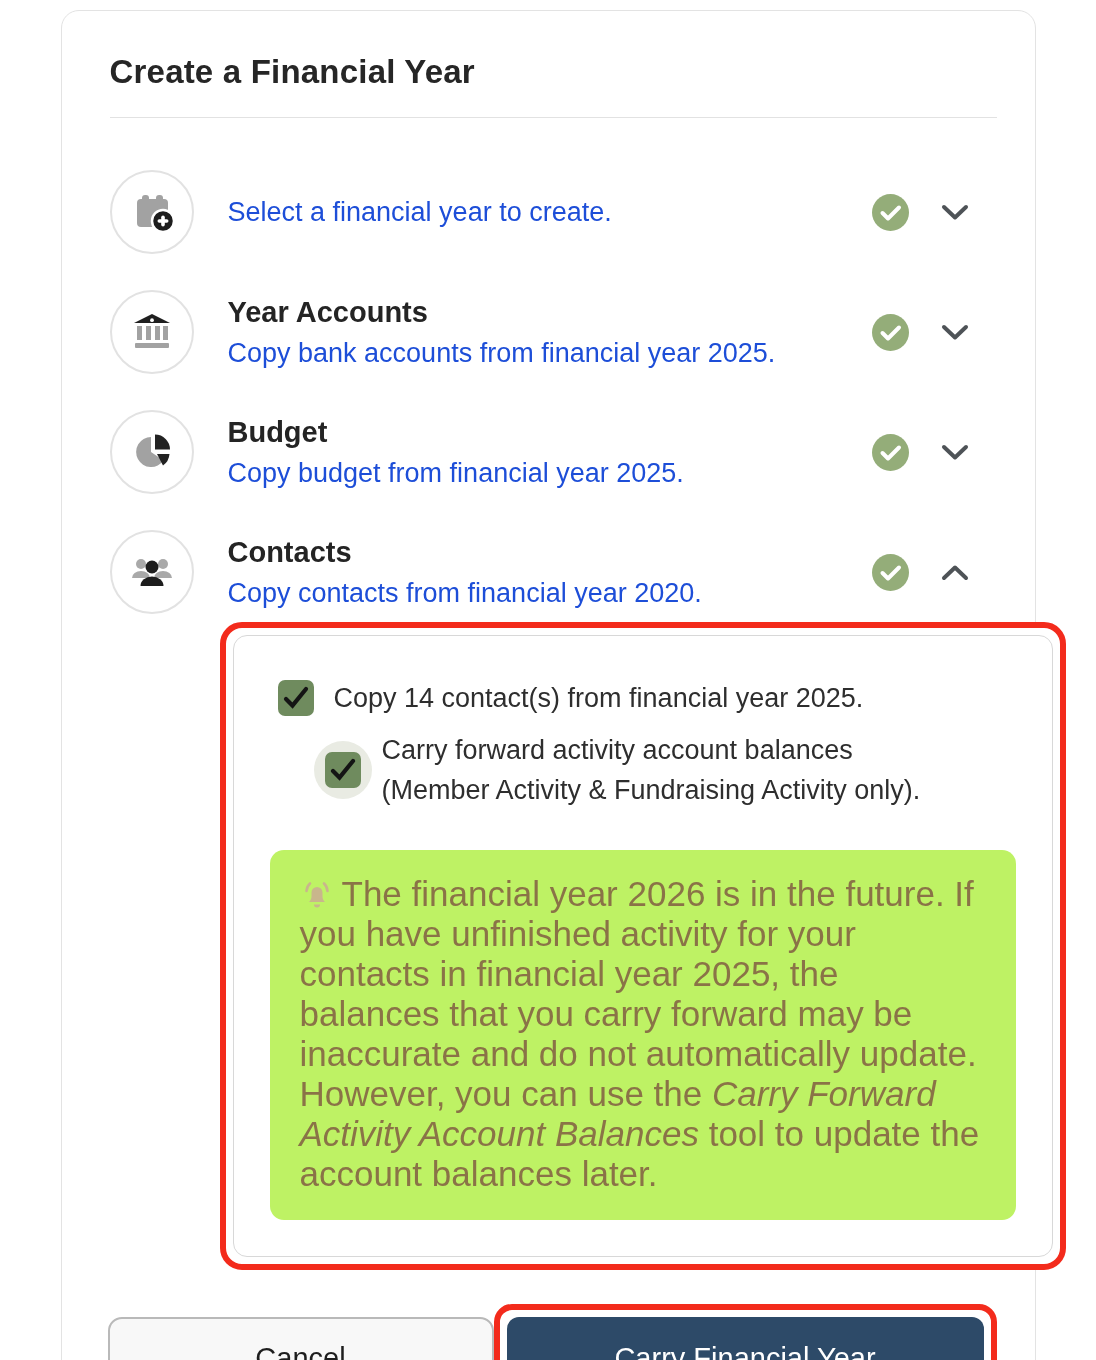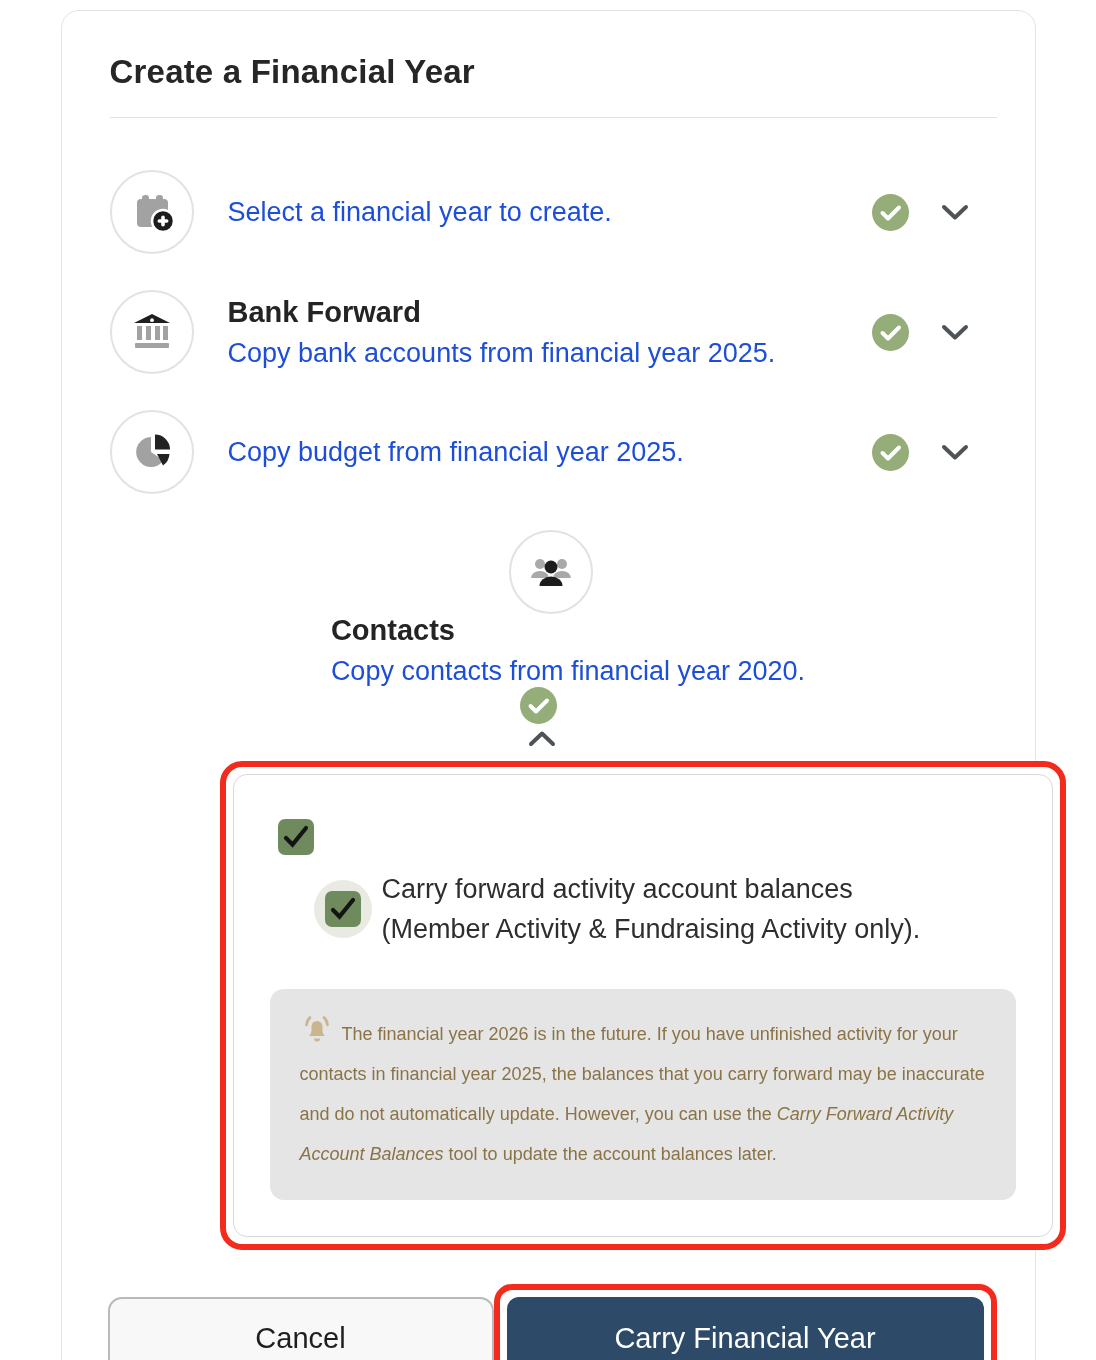--- a/index.html
+++ b/index.html
@@ -27,21 +27,21 @@
     background: #e2e2e2;
     margin: 0 0 52px 10px;
   }
 
   
   .step-row {
     display: flex;
     align-items: center;
     margin: 0 4px 36px 10px;
   }
-  .step-row.last { margin-bottom: 8px; flex-direction: column; }
+  .step-row.last { margin-bottom: 8px; }
   .step-icon-circle {
     width: 84px; height: 84px;
     border: 2px solid #e2e2e2;
     border-radius: 50%;
     display: flex; align-items: center; justify-content: center;
     flex: none;
     background: #fff;
   }
   .step-text { margin-left: 34px; flex: 1; min-width: 0; }
   .step-title { font-size: 29px; font-weight: 700; color: #242424; margin-bottom: 9px; }
@@ -92,24 +92,24 @@
     width: 58px; height: 58px;
     border-radius: 50%;
     background: #e9ebe3;
     display: flex; align-items: center; justify-content: center;
     flex: none;
   }
   .check-label-2 { font-size: 27px; color: #2e2e2e; margin-left: 10px; line-height: 40px; }
 
   .notice {
     margin-top: 40px;
-    background: #e5e5e5;
+    background: #bef264;
     border-radius: 14px;
     padding: 24px 30px 26px 30px;
-    font-size: 18px;
+    font-size: 35px;
     line-height: 40px;
     color: #8a7347;
   }
   .notice .bell { display: inline-block; vertical-align: -5px; margin-right: 8px; line-height: 0; }
   .notice .italic { font-style: italic; }
 
   
   .footer {
     display: flex;
     justify-content: flex-end;
@@ -184,21 +184,21 @@
         <path d="M22 4 L40 13 L4 13 Z" fill="#1f1f1f"></path>
         <circle cx="22" cy="10.2" r="1.9" fill="#fff"></circle>
         <rect x="7" y="16" width="5" height="14" fill="#a2a2a2"></rect>
         <rect x="16" y="16" width="5" height="14" fill="#a2a2a2"></rect>
         <rect x="25" y="16" width="5" height="14" fill="#a2a2a2"></rect>
         <rect x="33" y="16" width="5" height="14" fill="#a2a2a2"></rect>
         <rect x="5" y="33" width="34" height="5" rx="1" fill="#a2a2a2"></rect>
       </svg>
     </div>
     <div class="step-text">
-      <div class="step-title">Bank Forward</div>
+      <div class="step-title">Year Accounts</div>
       <div class="step-sub">Copy bank accounts from financial year 2025.</div>
     </div>
     <span class="status-check">
       <svg width="37" height="37" viewBox="0 0 37 37">
           <circle cx="18.5" cy="18.5" r="18.5" fill="#94ad79"></circle>
           <path d="M10.5 19 l5.5 5.5 L27 13.5" stroke="#fff" stroke-width="4" fill="none" stroke-linecap="round" stroke-linejoin="round"></path>
         </svg>
     </span>
     <button class="chevron-btn">
       <svg width="28" height="17" viewBox="0 0 28 17">
@@ -209,20 +209,21 @@
 
   <div class="step-row">
     <div class="step-icon-circle">
       <svg width="44" height="44" viewBox="0 0 44 44">
         <path d="M21 7 A15 15 0 1 0 33.5 30.5 L21 22 Z" fill="#a2a2a2"></path>
         <path d="M25 4.5 A15 15 0 0 1 40 19.5 L25 19.5 Z" fill="#222222"></path>
         <path d="M39.5 24 A15.5 15.5 0 0 1 33 35.5 L27 24 Z" fill="#222222"></path>
       </svg>
     </div>
     <div class="step-text">
+      <div class="step-title">Budget</div>
       <div class="step-sub">Copy budget from financial year 2025.</div>
     </div>
     <span class="status-check">
       <svg width="37" height="37" viewBox="0 0 37 37">
           <circle cx="18.5" cy="18.5" r="18.5" fill="#94ad79"></circle>
           <path d="M10.5 19 l5.5 5.5 L27 13.5" stroke="#fff" stroke-width="4" fill="none" stroke-linecap="round" stroke-linejoin="round"></path>
         </svg>
     </span>
     <button class="chevron-btn">
       <svg width="28" height="17" viewBox="0 0 28 17">
@@ -261,20 +262,21 @@
 
   <div class="highlight-ring">
     <div class="inner-panel">
 
       <div class="check-row-1">
         <button class="checkbox" aria-checked="true">
           <svg width="28" height="24" viewBox="0 0 28 24">
               <path d="M4 13 l6.5 6.5 L24 3" stroke="#141414" stroke-width="4.2" fill="none" stroke-linecap="round"></path>
             </svg>
         </button>
+        <span class="check-label">Copy 14 contact(s) from financial year 2025.</span>
       </div>
 
       <div class="check-row-2">
         <span class="halo">
           <button class="checkbox" aria-checked="true">
             <svg width="28" height="24" viewBox="0 0 28 24">
                 <path d="M4 13 l6.5 6.5 L24 3" stroke="#141414" stroke-width="4.2" fill="none" stroke-linecap="round"></path>
               </svg>
           </button>
         </span>

